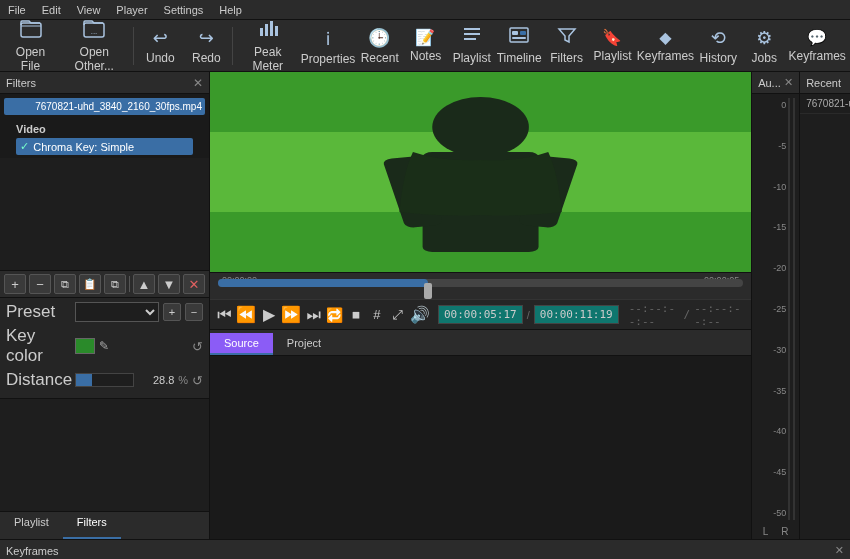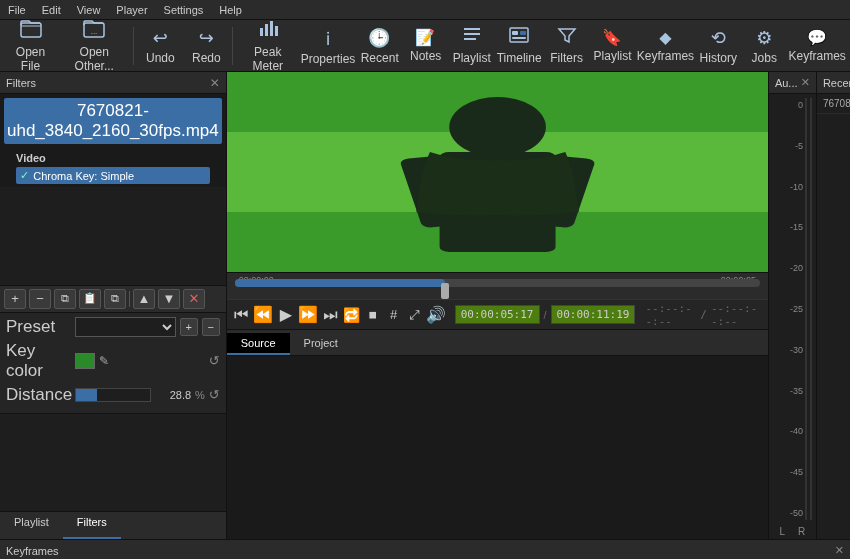--- a/index.html
+++ b/index.html
@@ -84,23 +84,23 @@
     .panel-title {
       font-size: 11px;
       color: #ccc;
       font-weight: normal;
     }
     .panel-close { color: #888; cursor: pointer; font-size: 12px; }
 
     .filters-file {
       background: #3a6ea5;
       color: #fff;
-      text-align: center;
+      text-align: right;
       padding: 3px;
-      font-size: 17px;
+      font-size: 10px;
       margin: 4px;
       border-radius: 2px;
     }
 
     .filters-section {
       padding: 2px 16px;
     }
     .filters-section-title {
       color: #ccc;
       font-weight: bold;
@@ -313,42 +313,42 @@
       width: 24px;
       height: 24px;
       display: flex;
       align-items: center;
       justify-content: center;
     }
     .timecode {
       color: #ccc;
       font-size: 11px;
       font-family: monospace;
-      background: #4d7c0f;
+      background: #0f766e;
       padding: 2px 5px;
       border: 1px solid #444;
     }
     .timecode-sep { color: #666; font-size: 11px; }
     .transport-spacer { flex: 1; }
 
     .source-project-tabs {
       display: flex;
       background: #2b2b2b;
       border-bottom: 1px solid #111;
       height: 26px;
       align-items: flex-end;
     }
     .sp-tab {
       padding: 4px 14px;
       color: #ccc;
       cursor: pointer;
       font-size: 11px;
       border-bottom: 2px solid transparent;
     }
-    .sp-tab.active { border-bottom: 2px solid #3a6ea5; color: #fff; background: #000000; }
+    .sp-tab.active { border-bottom: 2px solid #3a6ea5; color: #fff; background: #8b5cf6; }
 
     
     .right-panel {
       width: 100px;
       background: #1e1e1e;
       border-left: 1px solid #111;
       display: flex;
       flex-direction: column;
     }
     .audio-header {

